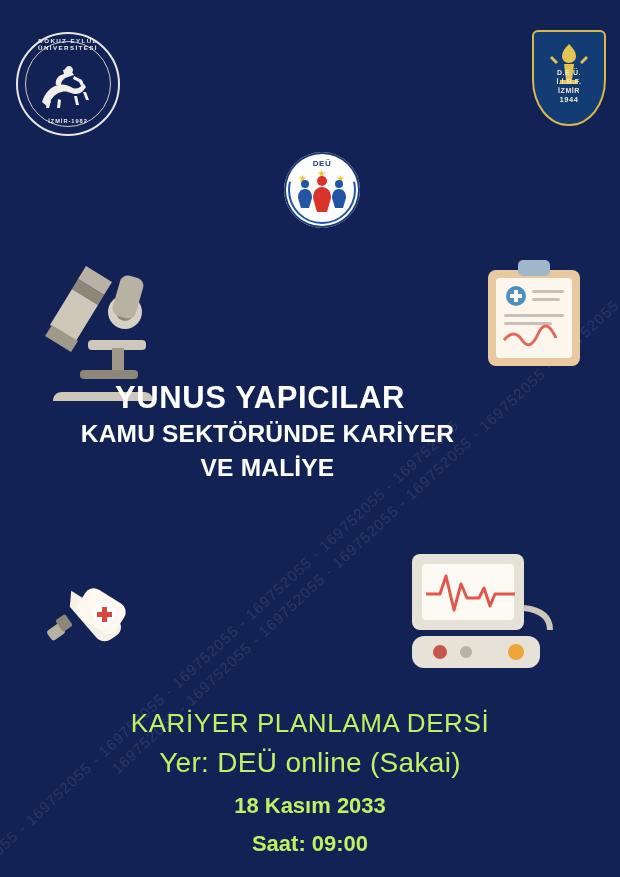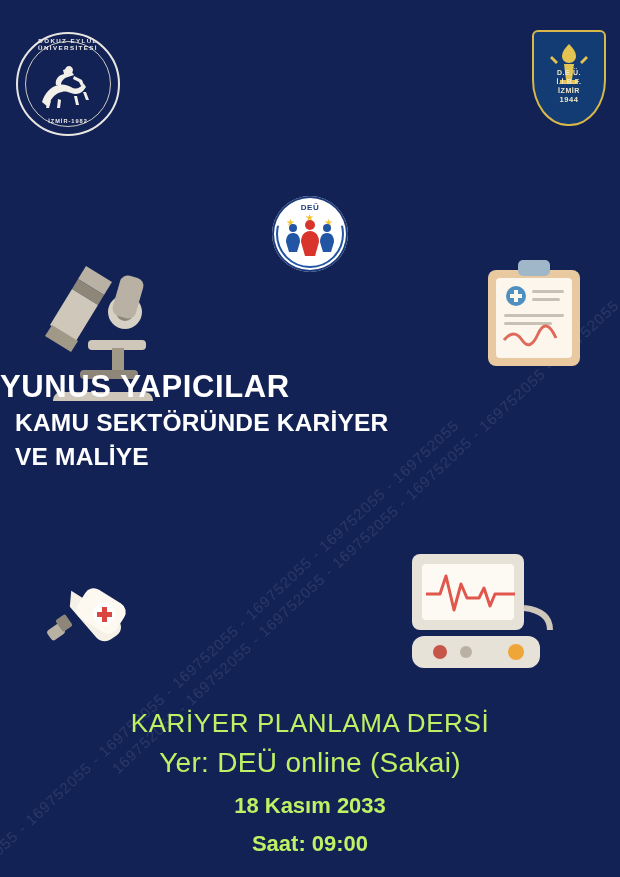--- a/index.html
+++ b/index.html
@@ -131,28 +131,27 @@
     color: #f0e7c8;
     font-size: 7px;
     font-weight: bold;
     letter-spacing: 0.6px;
     line-height: 9px;
   }
   .crest .band .yr { font-size: 7.5px; }
   
   .deu-logo {
     position: absolute;
-    left: 272px;
+    left: 284px;
     top: 152px;
     width: 76px;
     height: 76px;
     border-radius: 50%;
     background: #ffffff;
     box-shadow: 0 0 0 2px #1d3a78 inset;
-    margin-top: 44px;
   }
   .deu-logo .deu-text {
     position: absolute;
     top: 7px;
     left: 0;
     width: 100%;
     text-align: center;
     font-size: 8px;
     font-weight: bold;
     color: #1d3a78;
@@ -204,22 +203,23 @@
     position: absolute;
     left: 404px;
     top: 548px;
     width: 160px;
     height: 140px;
   }
   
   .main-block {
     position: absolute;
     left: 0;
-    top: 369px;
+    top: 380px;
     width: 520px;
+    text-align: center;
     color: #ffffff;
   }
   .speaker-name {
     font-size: 31px;
     font-weight: bold;
     letter-spacing: 0.6px;
     line-height: 36px;
   }
   .speaker-role {
     font-size: 23px;

